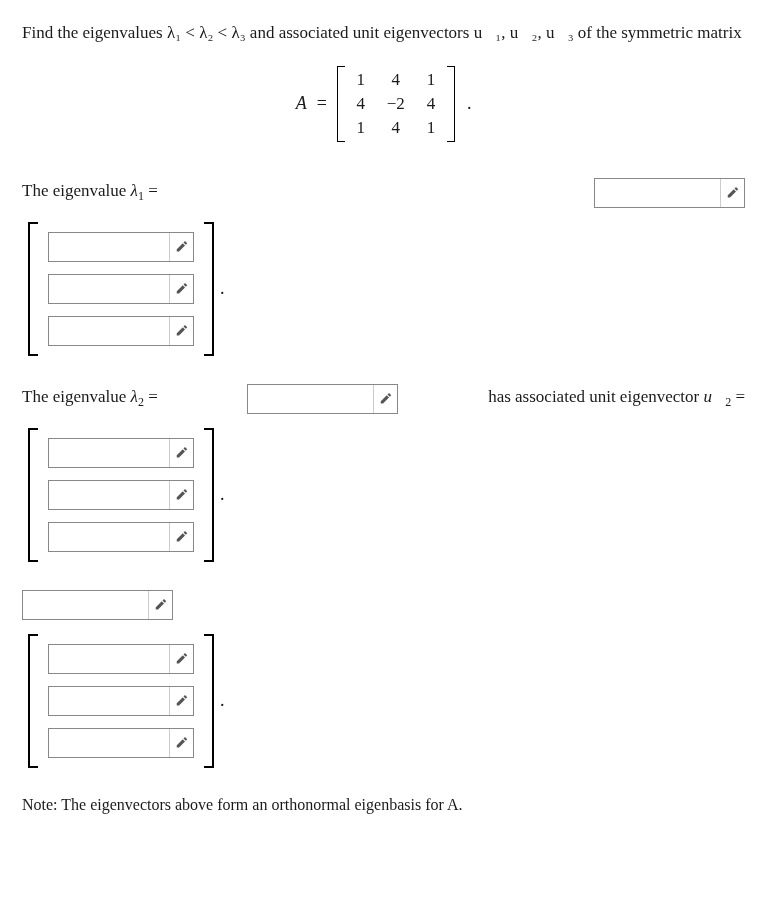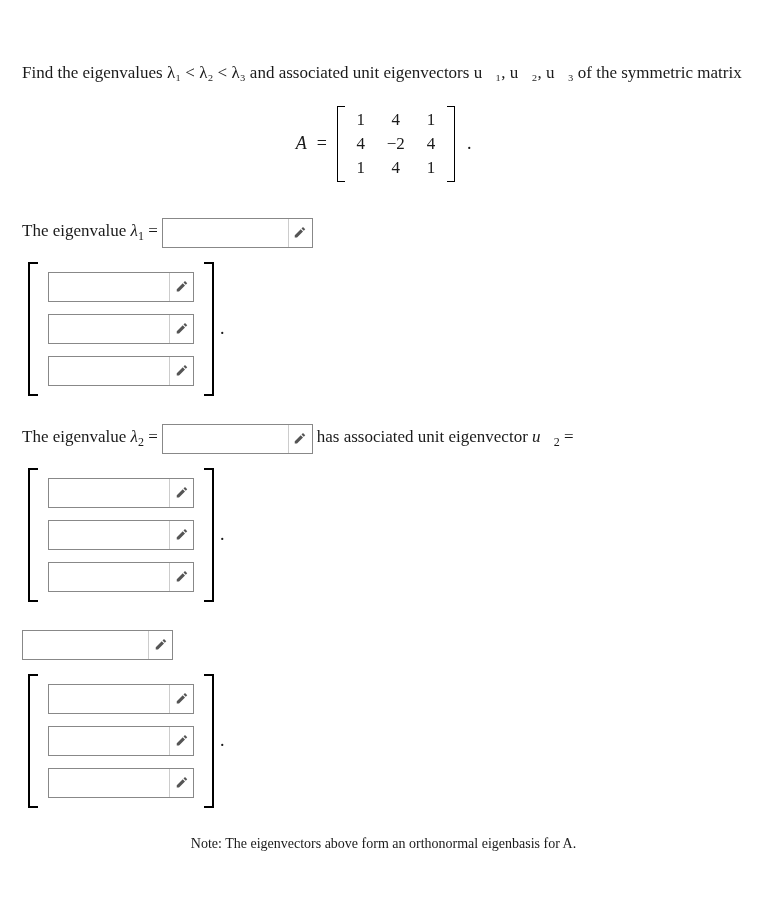--- a/index.html
+++ b/index.html
@@ -4,21 +4,21 @@
   <style>
     * { box-sizing: border-box; margin: 0; padding: 0; }
     body {
       font-family: Georgia, 'Times New Roman', serif;
       font-size: 17px;
       color: #1a1a1a;
       background: #fff;
       padding: 20px 22px;
       width: 767px;
     }
-    .question-text { line-height: 1.5; margin-bottom: 8px; margin-top: 40px; }
+    .question-text { line-height: 1.5; margin-bottom: 8px; }
     .matrix-display {
       text-align: center;
       margin: 20px 0 36px 0;
       font-family: 'Times New Roman', serif;
     }
     .matrix-wrap {
       display: inline-flex;
       align-items: center;
       gap: 6px;
     }
@@ -43,20 +43,21 @@
       font-size: 17px;
     }
     .matrix-body span { text-align: center; min-width: 16px; }
     .period { margin-left: 6px; font-size: 18px; }
     .row {
       display: flex;
       align-items: center;
       gap: 4px;
       margin-top: 10px;
       flex-wrap: wrap;
+      justify-content: space-between;
     }
     .label-text { font-size: 17px; }
     .lambda, .uv { font-style: italic; }
     .sub { font-size: 12px; vertical-align: sub; }
     .answer-input {
       display: inline-flex;
       align-items: center;
       border: 1px solid #888;
       height: 30px;
       background: #fff;
@@ -87,21 +88,21 @@
       border: 2px solid #000;
     }
     .vbracket.left { border-right: none; }
     .vbracket.right { border-left: none; }
     .vcol {
       display: flex;
       flex-direction: column;
       gap: 12px;
       padding: 10px 10px;
     }
-    .note { margin-top: 12px; font-size: 14px; text-align: center; }
+    .note { margin-top: 12px; font-size: 16px; }
   </style>
 </head>
 <body>
 
 <div class="question-text">
   <span>Find the eigenvalues λ₁ &lt; λ₂ &lt; λ₃ and associated unit eigenvectors u⃗₁, u⃗₂, u⃗₃ of the symmetric matrix</span>
 </div>
 
 <div class="matrix-display">
   <div class="matrix-wrap">

